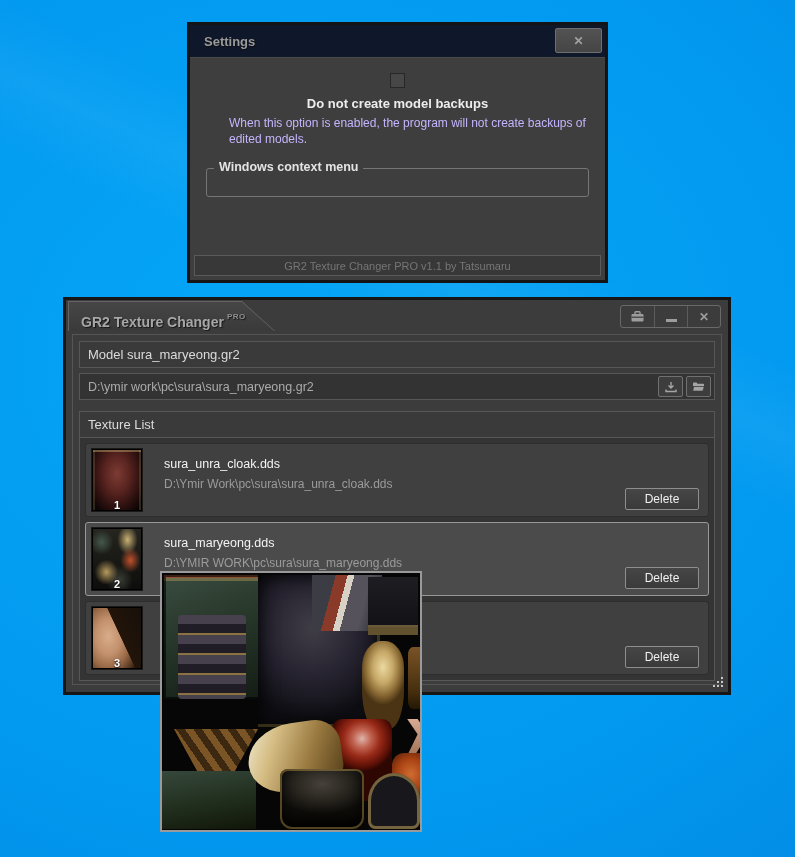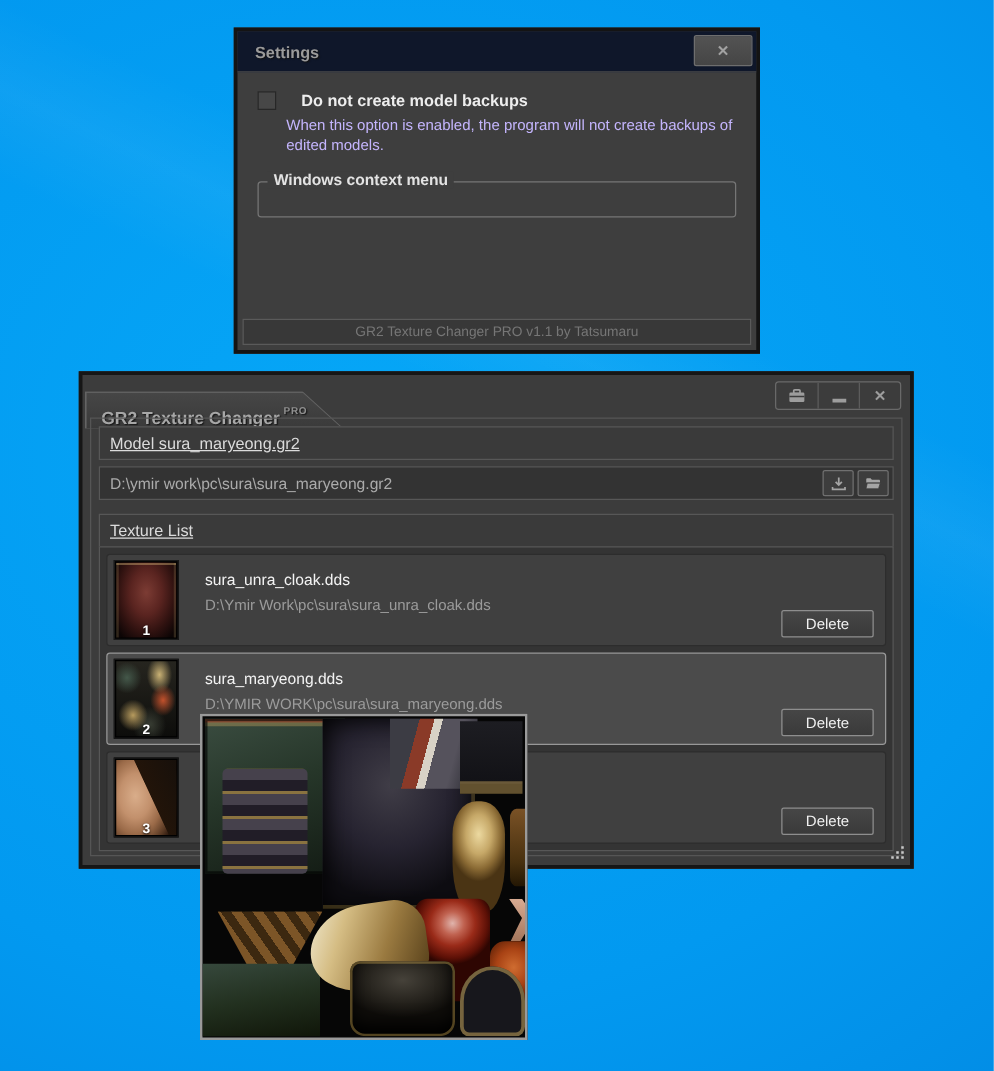--- a/index.html
+++ b/index.html
@@ -17,58 +17,58 @@
   
   .settings { position:absolute; left:187px; top:22px; width:421px; height:261px;
     background:#3e3e3e; border:3px solid #141414; }
   .s-titlebar { position:relative; height:33px; background:#0f172a; border-bottom:1px solid #4a4a4a;
     display:flex; align-items:center; padding:0 14px; }
   .s-title { font-size:13px; font-weight:700; color:#9a9a9a; text-shadow:1px 1px 1px #111; }
   .s-close { position:absolute; top:3px; right:3px; width:47px; height:25px;
     background:linear-gradient(#535353,#454545); border:1px solid #6e6e6e; border-radius:2px;
     color:#a2a2a2; font-size:12px; font-weight:700; display:flex; align-items:center; justify-content:center; cursor:pointer; }
   .s-body { padding:15px 16px 0 16px; }
-  .chk-row { display:flex; align-items:center; gap:20px; }
+  .chk-row { display:flex; align-items:center; gap:8px;flex-direction:column; }
   .checkbox { width:15px; height:15px; background:#474747; border:1px solid #272727; flex:none; }
   .chk-label { font-size:13px; font-weight:600; color:#ededed; }
   .s-desc { margin:4px 0 0 23px; width:374px; font-size:12px; line-height:16px; color:#c4b5fd; }
   .groupbox { position:relative; margin-top:21px; border:1px solid #767676; border-radius:3px;
     padding:13px 10px 14px 10px; }
   .groupbox-title { position:absolute; top:-9px; left:7px; background:#3e3e3e; padding:0 5px;
     font-size:12.5px; font-weight:600; color:#e3e3e3; }
   .g-desc { font-size:12px; line-height:16px; color:#8d8d8d; }
   .g-buttons { display:flex; gap:10px; margin-top:13px; }
   .g-btn { flex:1; height:26px; background:linear-gradient(#434343,#383838);
     border:1px solid #9c9c9c; border-radius:2px; color:#f2f2f2; font-size:13px;
     display:flex; align-items:center; justify-content:center; cursor:pointer; }
   .s-footer { position:absolute; left:4px; right:4px; bottom:4px; height:21px;
     background:#383838; border:1px solid #5a5a5a; display:flex; align-items:center; justify-content:center;
     font-size:11px; color:#767676; }
 
   
   .mw { position:absolute; left:63px; top:297px; width:668px; height:398px;
     background:#3c3c3c; border:3px solid #161616; }
   .mw-titlebar { position:relative; height:33px; }
-  .tab-outer { position:absolute; left:2px; top:13px; width:207px; height:30px; background:#646464;
+  .tab-outer { position:absolute; left:2px; top:1px; width:207px; height:30px; background:#646464;
     clip-path:polygon(0 0, 174px 0, 207px 100%, 0 100%); }
   .tab-inner { position:absolute; left:1px; top:1px; width:205px; height:29px;
     background:linear-gradient(#464646,#3a3a3a);
     clip-path:polygon(0 0, 173px 0, 205px 100%, 0 100%); }
   .mw-title { padding-left:12px; line-height:29px; font-size:14px; font-weight:700; color:#a7a7a7;
     text-shadow:1px 1px 1px #161616; white-space:nowrap; }
   .pro { font-size:8px; font-weight:700; color:#8f8f8f; vertical-align:8px; letter-spacing:.5px; margin-left:3px; }
   .mw-controls { position:absolute; top:5px; right:7px; height:23px; display:flex;
     background:#3c3c3c; border:1px solid #696969; border-radius:3px; overflow:hidden; }
   .mw-cbtn { width:33px; display:flex; align-items:center; justify-content:center; color:#9d9d9d; cursor:pointer; }
   .mw-cbtn + .mw-cbtn { border-left:1px solid #5c5c5c; }
   .min-bar { width:11px; height:3px; background:#9d9d9d; margin-top:7px; }
   .x-glyph { font-size:12px; font-weight:700; }
   .mw-panel { position:absolute; left:6px; right:6px; top:34px; bottom:7px; border:1px solid #555; padding:6px; }
   .bar { height:27px; background:#3a3a3a; border:1px solid #575757; display:flex; align-items:center;
-    padding:0 8px; color:#dbdbdb; font-size:13px;text-decoration:underline; }
+    padding:0 8px; color:#dbdbdb; font-size:13px; }
   .path-row { height:27px; margin-top:5px; background:#333; border:1px solid #575757;
     display:flex; align-items:center; padding:0 3px 0 8px; }
   .path-text { flex:1; color:#ababab; font-size:12.5px; }
   .icon-btn { width:25px; height:21px; margin-left:3px; background:#3d3d3d; border:1px solid #707070;
     border-radius:2px; display:flex; align-items:center; justify-content:center; flex:none; cursor:pointer; }
   .tl-bar { margin-top:11px; }
   .list { margin-top:-1px; border:1px solid #575757; background:#343434; padding:5px;
     display:flex; flex-direction:column; gap:5px; height:244px; }
   .row { flex:1; position:relative; background:#404040; border:1px solid #2d2d2d; border-radius:3px;
     display:flex; padding:4px 4px 4px 5px; }

